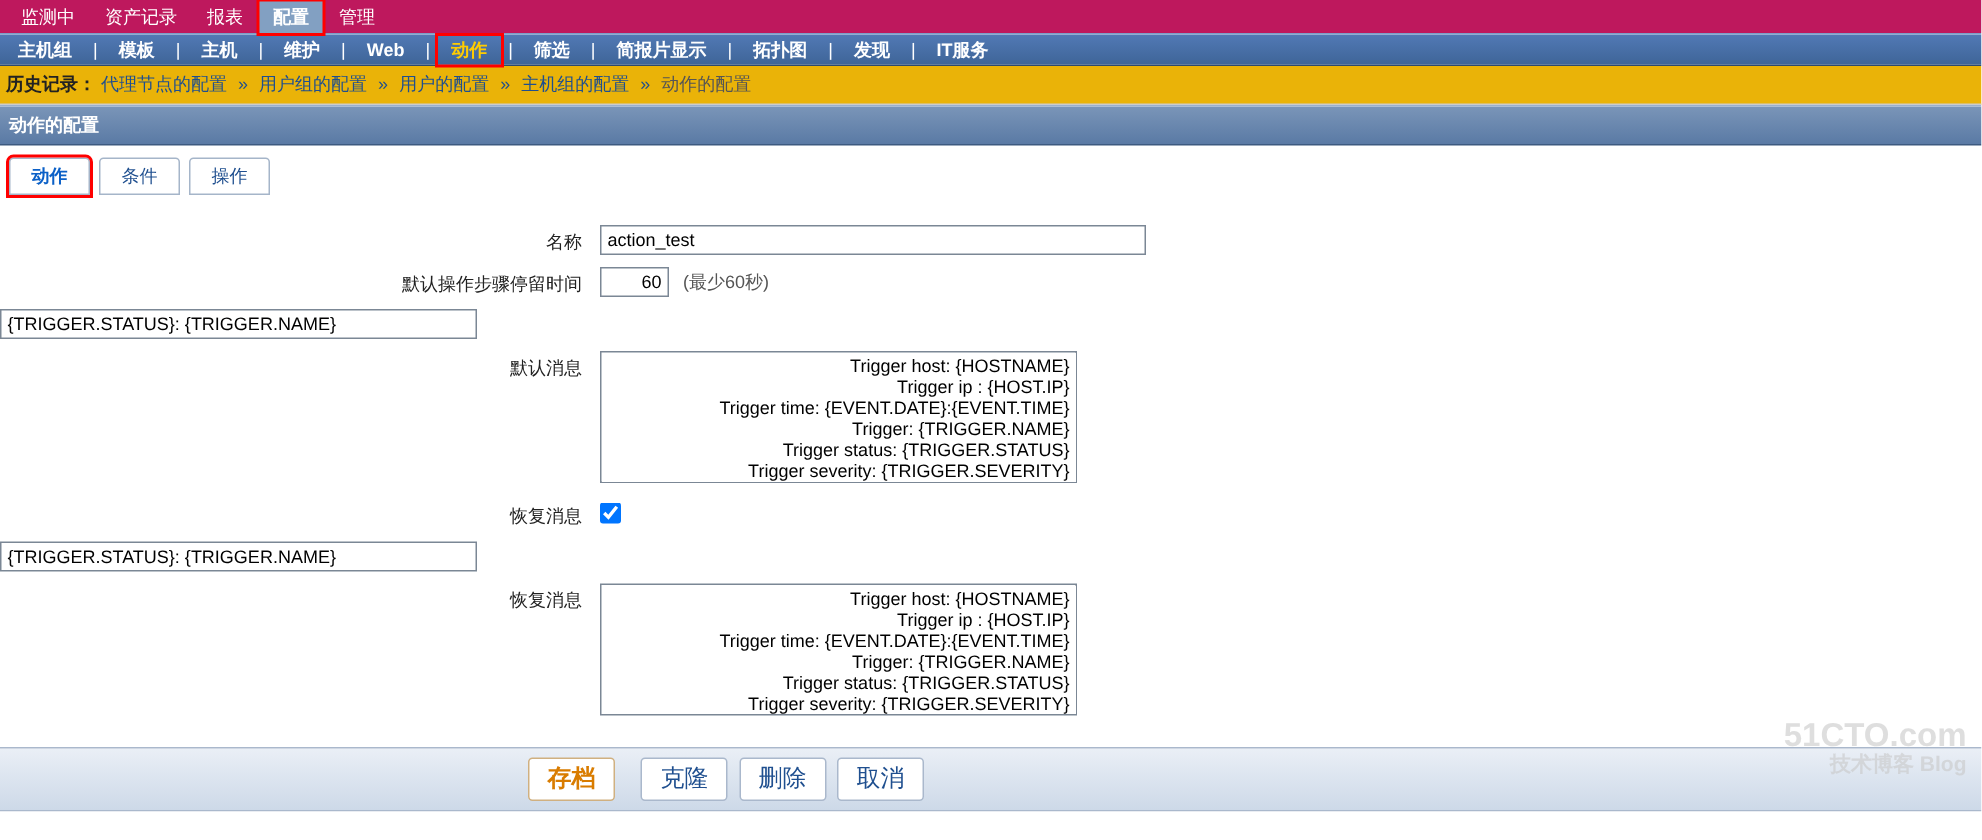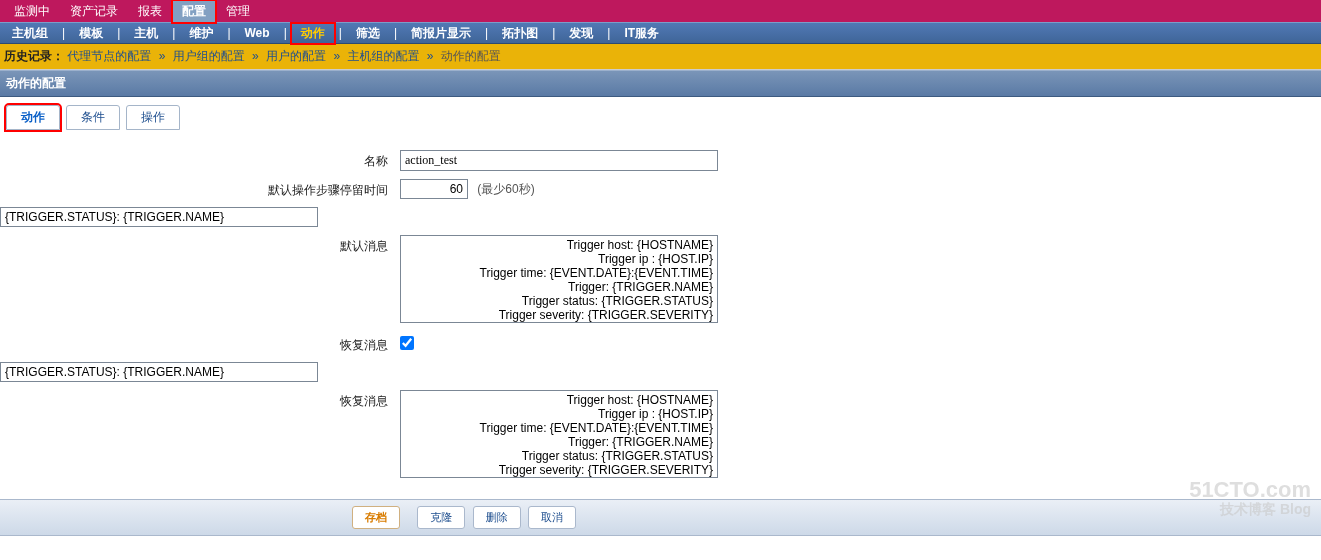--- a/index.html
+++ b/index.html
@@ -28,29 +28,29 @@
     .tab-row { display: flex; gap: 6px; padding: 8px 6px 0; }
     .tab { border: 1px solid #a5b5c9; border-radius: 3px 3px 0 0; padding: 3px 14px; background: #fff; color: #1f4f8f; cursor: pointer; font-size: 12px; }
     .tab.active { color: #0b60c7; font-weight: bold; }
     .tab.highlighted { outline: 2px solid red; outline-offset: 0; }
     
     .form-block { background: #fff; width: 100%; padding: 20px 0 10px; }
     .form-row { display: flex; align-items: flex-start; margin-bottom: 8px; }
     .form-label { width: 400px; text-align: right; padding-right: 12px; padding-top: 3px; color: #222; }
     .form-ctrl { flex: 0 0 auto; }
     .form-ctrl input[type="text"] { border: 1px solid #7b8795; padding: 2px 4px; font-size: 12px; font-family: inherit; }
-    .form-ctrl input.name-input { width: 318px; font-family: Liberation Serif, serif; }
-    .form-ctrl input.num-input { width: 68px; text-align: right; }
+    .form-ctrl input.name-input { width: 364px; }
+    .form-ctrl input.num-input { width: 46px; text-align: right; }
     .form-ctrl input.title-input { width: 318px; }
     .form-ctrl textarea { width: 318px; height: 88px; border: 1px solid #7b8795; padding: 2px 4px; font-size: 12px; font-family: Arial, sans-serif; resize: none; overflow-y: scroll; text-align: right; }
     .hint-text { color: #555; padding-left: 6px; }
     .form-ctrl input[type="checkbox"] { width: 14px; height: 14px; margin-top: 2px; }
     
     .footer-bar { background: linear-gradient(#eaeff6, #cdd9e8); border-top: 1px solid #aab8cc; border-bottom: 1px solid #aab8cc; padding: 6px 0; text-align: left; padding-left: 350px; }
-    .btn { border: 1px solid #aab8cc; border-radius: 3px; padding: 3px 12px; background: #fff; color: #1f4f8f; cursor: pointer; font-size: 11px; margin: 0 2px; }
+    .btn { border: 1px solid #aab8cc; border-radius: 3px; padding: 3px 12px; background: #fff; color: #1f4f8f; cursor: pointer; font-size: 16px; margin: 0 2px; }
     .btn.primary { color: #d97c00; font-weight: bold; border-color: #d0b080; }
     
     .watermark { position: absolute; right: 10px; top: 478px; color: rgba(200,200,200,0.6); font-size: 22px; font-weight: bold; text-align: right; line-height: 1.1; pointer-events: none; }
     .watermark .sub { font-size: 14px; }
     
     .sep-pipe { color: #fff; padding: 0 4px; }
   </style>
 </head>
 <body>
 

